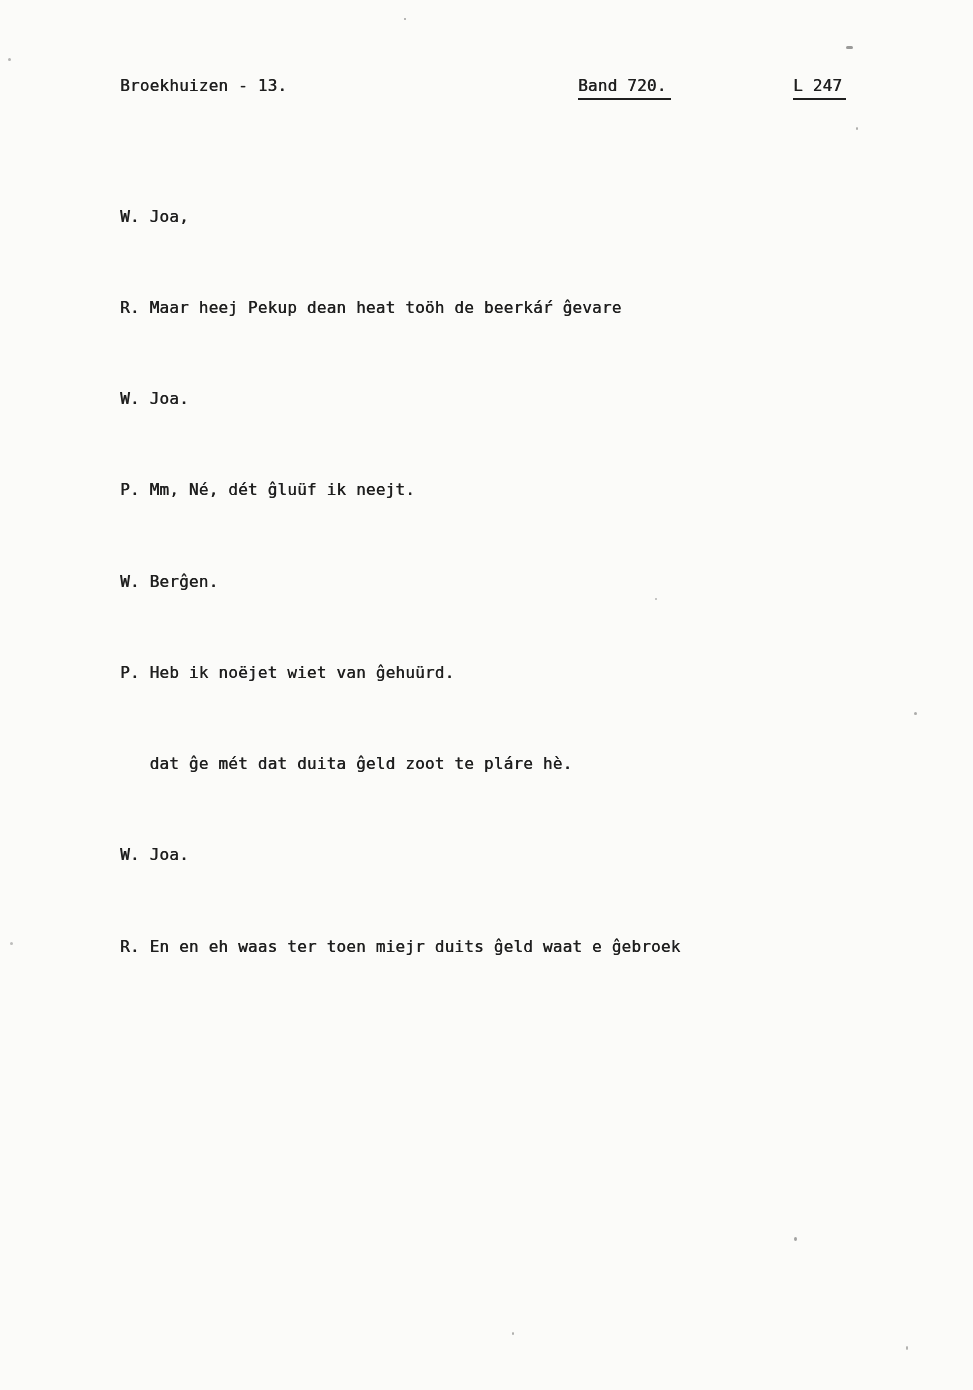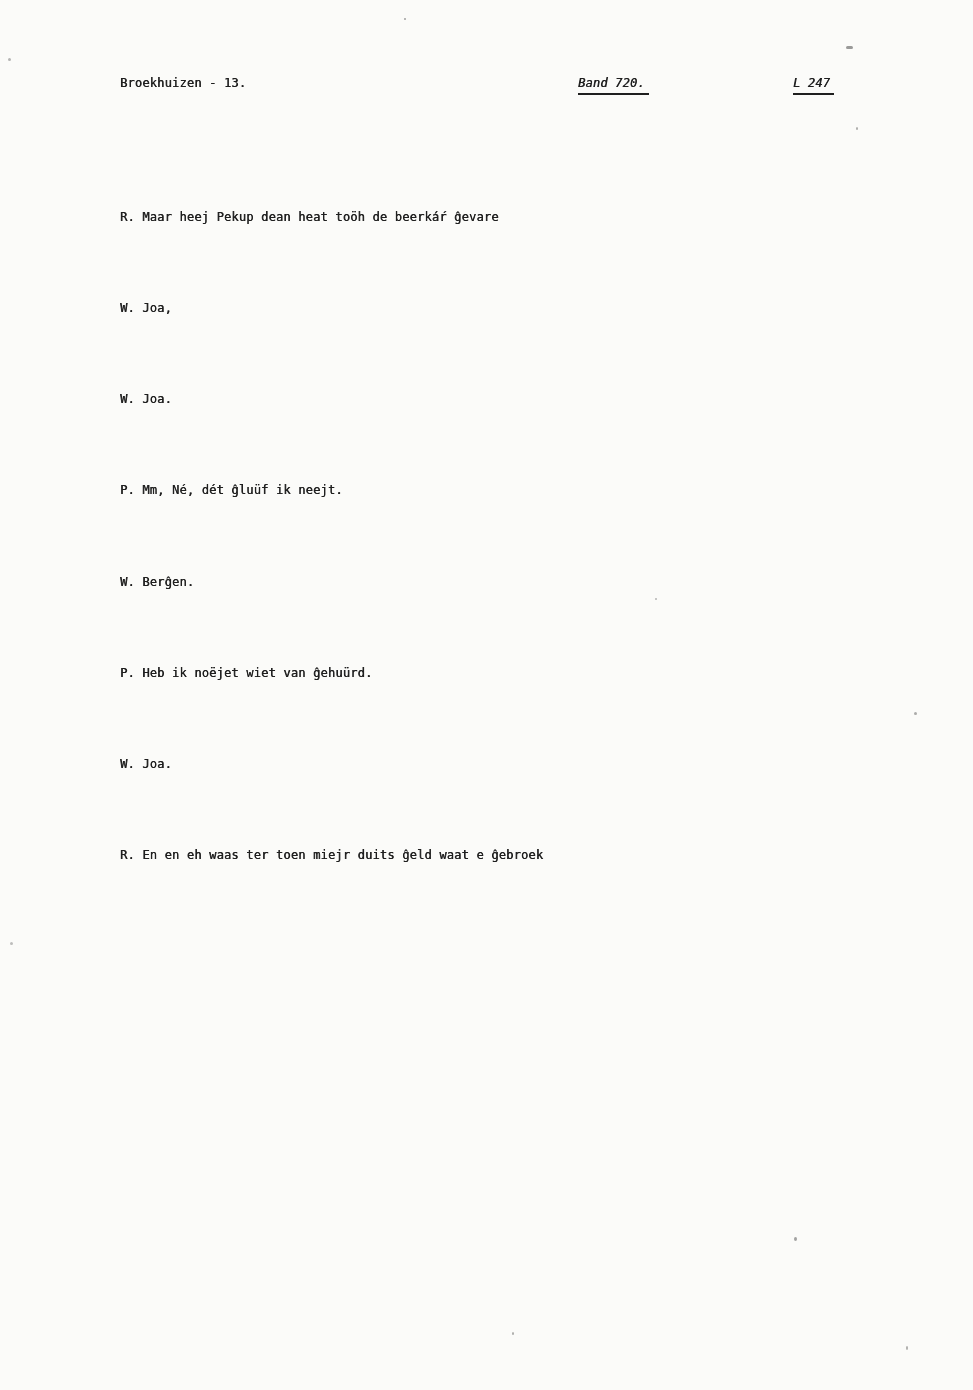--- a/index.html
+++ b/index.html
@@ -7,55 +7,56 @@
     position: relative;
     width: 973px;
     height: 1390px;
     margin: 0 auto;
     background: var(--paper, #fbfbf9);
     overflow: hidden;
     font-family: "DejaVu Sans Mono", "Liberation Mono", monospace;
     color: var(--ink, #1f1f1f);
   }
   .typed {
-    font-size: 12px;
+    font-size: 16px;
     letter-spacing: 0.2px;
     text-shadow: 0.4px 0 0 currentColor;
     white-space: pre;
   }
   .header-item { position: absolute; top: 76px; }
   .header-left   { left: 120px; }
   .header-band   { left: 578px; }
   .header-number { left: 793px; }
-  .underline { border-bottom: 2.2px solid currentColor; padding-bottom: 3px; padding-right: 4px; font-style: italic; }
+  .underline { border-bottom: 2.2px solid currentColor; padding-bottom: 3px; padding-right: 4px; }
   .transcript {
     position: absolute;
     left: 120px;
     top: 141px;
     line-height: 30.4px;
   }
   .line { white-space: pre; }
   .speck { position: absolute; background: #4a4a4a; border-radius: 50%; }
 </style>
 </head>
 <body>
 
 <div class="page">
 
   <div class="header-item header-left typed">Broekhuizen - 13.</div>
   <div class="header-item header-band typed underline">Band 720.</div>
   <div class="header-item header-number typed underline">L 247</div>
 
   <div class="transcript typed">
+    <div class="line">W. Joa,</div>
     <div class="line">R. Maar heej Pekup dean heat toöh de beerkáŕ ĝevare</div>
-    <div class="line">W. Joa,</div>
     <div class="line">W. Joa.</div>
     <div class="line">P. Mm, Né, dét ĝluüf ik neejt.</div>
     <div class="line">W. Berĝen.</div>
     <div class="line">P. Heb ik noëjet wiet van ĝehuürd.</div>
+    <div class="line">   dat ĝe mét dat duita ĝeld zoot te pláre hè.</div>
     <div class="line">W. Joa.</div>
     <div class="line">R. En en eh waas ter toen miejr duits ĝeld waat e ĝebroek</div>
     
     
     
     
     
     
     
     

